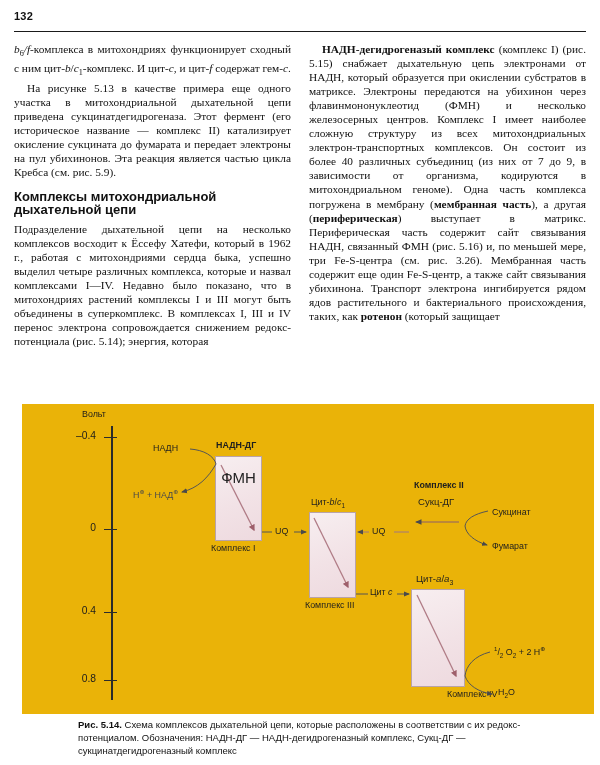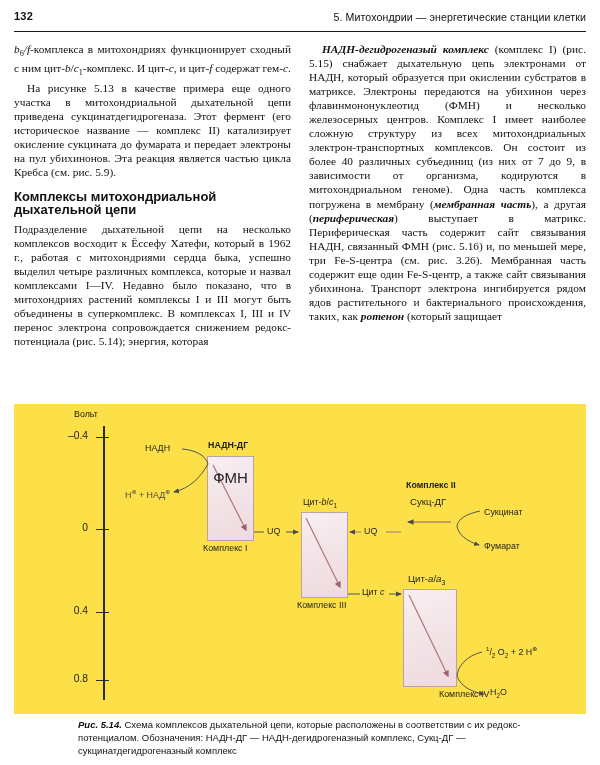--- a/index.html
+++ b/index.html
@@ -42,28 +42,28 @@
   .col.left{left:14px;}
   .col.right{left:309px;}
   .col p{margin:0;text-indent:13px;}
   .col p.noind{text-indent:0;}
   .col h3{
     font-family:"Liberation Sans", sans-serif;
     font-size:13px;line-height:13.4px;font-weight:bold;
     margin:11px 0 5px 0;text-align:left;
   }
   i{font-style:italic;}
-  b{font-weight:bold;font-style:italic;}
+  b{font-weight:bold;}
   sub{font-size:.72em;}
   sup{font-size:.68em;}
 
   
   .figure{
-    position:absolute;left:14px;top:404px;width:572px;height:310px;
-    background:#fde047;
+    position:absolute;left:22px;top:404px;width:572px;height:310px;
+    background:#eab308;
   }
   .figframe{position:absolute;inset:0;}
 
   
   .axis{
     position:absolute;left:89px;top:22px;width:1.6px;height:274px;
     background:#2b2b2b;
   }
   .axis-title{
     position:absolute;left:60px;top:5px;
@@ -116,21 +116,20 @@
   }
   .caption b{font-weight:bold;}
 </style>
 </head>
 <body>
 
 <div class="page">
 
   <div class="header">
     <div class="folio">132</div>
-    <div class="running-head">5. Митохондрии — энергетические станции клетки</div>
   </div>
   <div class="rule"></div>
 
   <div class="col left">
     <p class="noind"><i>b</i><sub>6</sub><i>/f</i>-комплекса в митохондриях функционирует сходный с ним цит-<i>b</i>/<i>c</i><sub>1</sub>-комплекс. И цит-<i>c</i>, и цит-<i>f</i> содержат гем-<i>c</i>.</p>
     <p>На рисунке 5.13 в качестве примера еще одного участка в митохондриальной дыхательной цепи приведена сукцинатдегидрогеназа. Этот фермент (его историческое название — комплекс II) катализирует окисление сукцината до фумарата и передает электроны на пул убихинонов. Эта реакция является частью цикла Кребса (см. рис. 5.9).</p>
     <h3>Комплексы митохондриальной дыхательной цепи</h3>
     <p class="noind">Подразделение дыхательной цепи на несколько комплексов восходит к Ёссефу Хатефи, который в 1962 г., работая с митохондриями сердца быка, успешно выделил четыре различных комплекса, которые и назвал комплексами I—IV. Недавно было показано, что в митохондриях растений комплексы I и III могут быть объединены в суперкомплекс. В комплексах I, III и IV перенос электрона сопровождается снижением редокс-потенциала (рис. 5.14); энергия, которая</p>
   </div>
 

